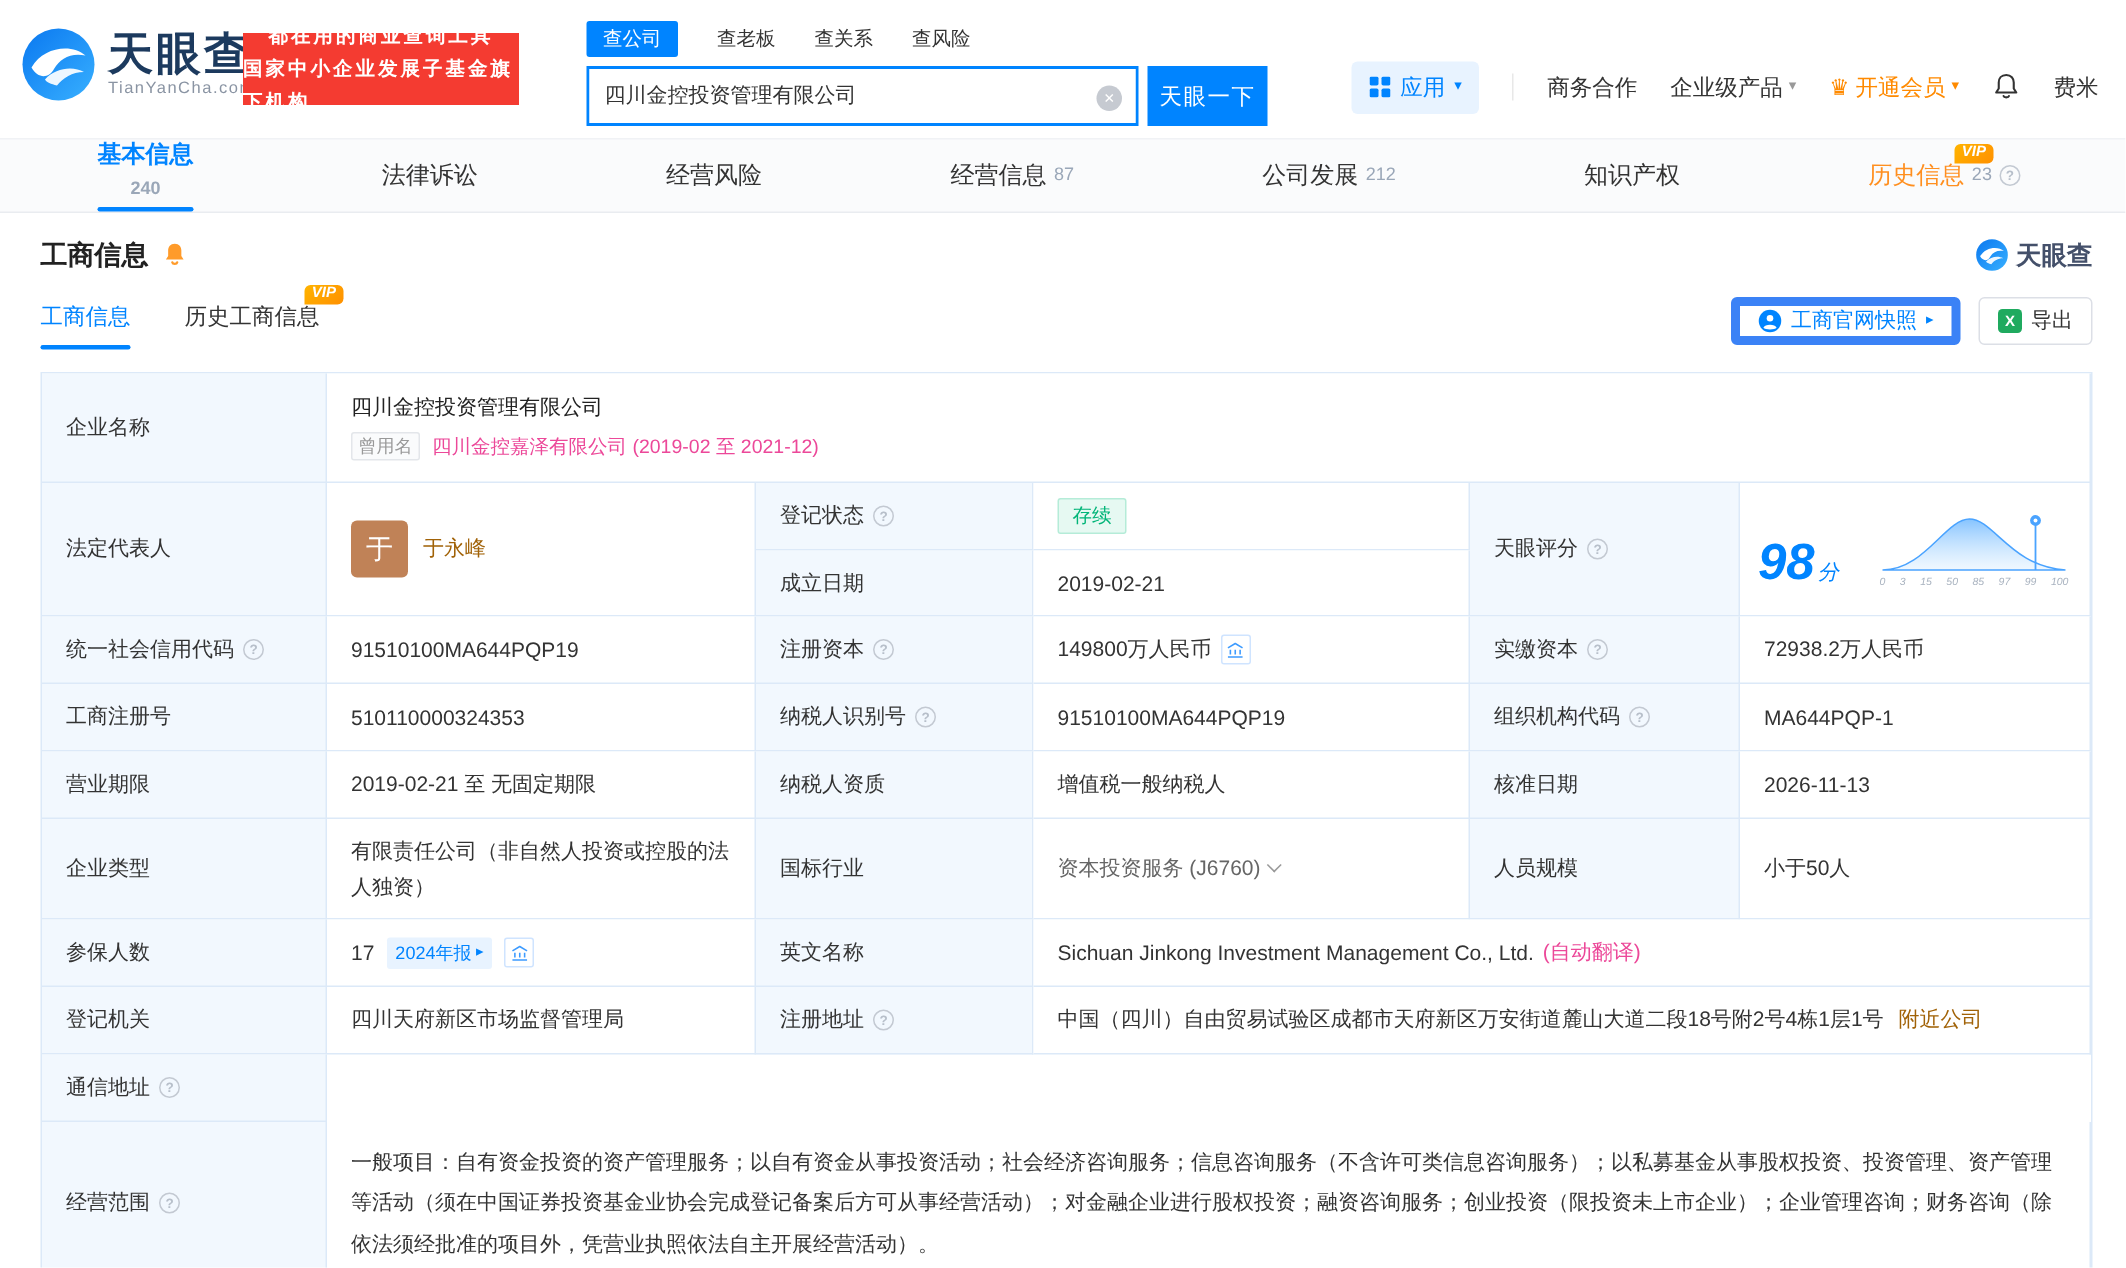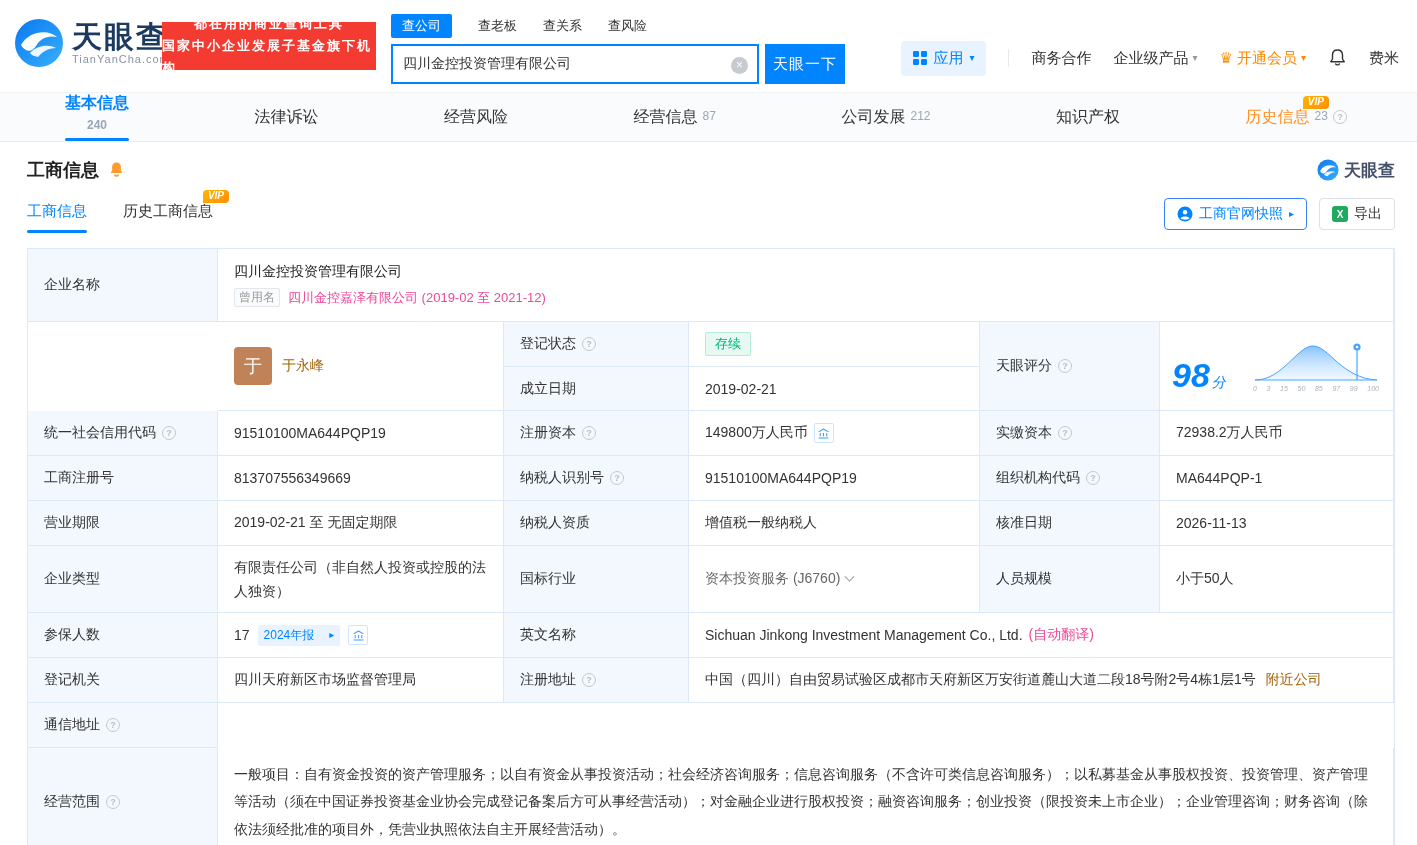--- a/index.html
+++ b/index.html
@@ -5,21 +5,21 @@
   * { margin:0; padding:0; box-sizing:border-box; }
   html,body { width:1417px; height:845px; overflow:hidden; background:#fff;
     font-family:"Liberation Sans","DejaVu Sans",sans-serif; color:#333; }
 
   
   .hdr { position:relative; height:92px; background:#fff; }
   .logo { position:absolute; left:14px; top:18px; display:flex; align-items:center; gap:8px; cursor:pointer; }
   .logo-txt { display:flex; flex-direction:column; }
   .logo-name { font-size:30px; font-weight:bold; color:#1c3a5e; letter-spacing:2px; line-height:32px; }
   .logo-dom { font-size:11px; color:#8a94a3; letter-spacing:1px; }
-  .banner { position:absolute; left:162px; top:22px; width:214px; height:48px; background:#f43b31; color:#fff;
+  .banner { position:absolute; left:162px; top:22px; width:184px; height:48px; background:#f43b31; color:#fff;
     font-weight:bold; font-size:13px; display:flex; flex-direction:column; justify-content:center; align-items:center;
     line-height:22px; letter-spacing:2px; }
   .search { position:absolute; left:391px; top:14px; }
   .s-tabs { display:flex; align-items:center; gap:26px; font-size:13px; height:24px; }
   .s-tab { color:#333; cursor:pointer; }
   .s-tab.active { background:#0084ff; color:#fff; padding:3px 11px; border-radius:2px; }
   .s-row { display:flex; margin-top:6px; }
   .s-box { position:relative; width:368px; height:40px; border:2px solid #0084ff; background:#fff; }
   .s-box input { width:100%; height:100%; border:none; outline:none; font-size:14px; padding:0 34px 0 10px;
     color:#333; font-family:inherit; }
@@ -61,21 +61,21 @@
   
   .subrow { margin:16px 22px 0 27px; display:flex; align-items:center; justify-content:space-between; }
   .subtabs { display:flex; gap:36px; font-size:15px; }
   .subtab { position:relative; padding-bottom:12px; cursor:pointer; color:#333; }
   .subtab.active { color:#0084ff; }
   .subtab.active::after { content:""; position:absolute; left:0; right:0; bottom:0; height:3px; background:#0084ff; border-radius:2px; }
   .subtab .vip-badge { position:absolute; top:-12px; right:-16px; }
   .sub-btns { display:flex; gap:12px; margin-bottom:6px; }
   .btn { height:32px; display:flex; align-items:center; gap:6px; padding:0 12px; border-radius:4px; font-size:14px;
     cursor:pointer; background:#fff; }
-  .btn.blue { border:1px solid #3b82f6; color:#0084ff; }
+  .btn.blue { border:6px solid #3b82f6; color:#0084ff; }
   .btn.gray { border:1px solid #dcdfe6; color:#333; }
   .xls { width:16px; height:16px; background:#1faa5f; border-radius:3px; color:#fff; font-size:10px; font-weight:bold;
     display:flex; align-items:center; justify-content:center; }
 
   
   .tbl { margin:12px 22px 0 27px; border:1px solid #dce9f8; display:grid;
     grid-template-columns:190px 286px 185px 291px 180px auto;
     grid-template-rows:73px 45px 44px 45px 45px 45px 67px 45px 45px 45px auto;
     font-size:14px; }
   .c { border-right:1px solid #dce9f8; border-bottom:1px solid #dce9f8; padding:10px 16px;
@@ -92,21 +92,21 @@
     display:flex; align-items:center; justify-content:center; cursor:pointer; flex:0 0 auto; }
   .badge-green { color:#00b578; background:#e6f9f2; border:1px solid #b5ecd8; font-size:13px; padding:2px 9px;
     border-radius:2px; }
   .score-wrap { display:flex; align-items:flex-end; justify-content:space-between; width:100%;font-style:italic; }
   .score-num { font-size:34px; font-weight:bold; color:#0084ff; line-height:1; }
   .score-unit { font-size:14px; color:#0084ff; margin-left:2px; }
   .chart { position:relative; width:130px; height:52px; }
   .axis { position:absolute; left:2px; right:2px; bottom:0; display:flex; justify-content:space-between;
     font-size:7px; color:#a8b2bf; }
   .mini-badge { background:#e8f3ff; color:#0084ff; font-size:12px; padding:2px 6px; border-radius:2px;
-    display:inline-flex; align-items:center; gap:15px; cursor:pointer; }
+    display:inline-flex; align-items:center; gap:3px; cursor:pointer; }
   .ico-box { display:inline-flex; align-items:center; justify-content:center; width:20px; height:20px;
     border:1px solid #cfe4ff; border-radius:2px; cursor:pointer; flex:0 0 auto; }
   .chev { width:7px; height:7px; border-right:1.5px solid #999; border-bottom:1.5px solid #999;
     transform:rotate(45deg) translate(-2px,-2px); display:inline-block; cursor:pointer; }
   .scope { display:block; line-height:1.95; padding:13px 16px; }
   .wrapv { flex-wrap:wrap; row-gap:2px; }
 </style>
 </head>
 <body>
 
@@ -259,20 +259,23 @@
     <span>企业名称</span>
   </div>
   <div class="c" style="grid-area:1/2/2/7; flex-direction:column; align-items:flex-start; justify-content:center; gap:7px">
     <span class="name-main">四川金控投资管理有限公司</span>
     <span class="former">
       <span class="former-tag">曾用名</span>
       <span class="gray">四川金控嘉泽有限公司 (2019-02 至 2021-12)</span>
     </span>
   </div>
 
+  <div class="c lab" style="grid-area:2/1/4/2">
+    <span>法定代表人</span>
+  </div>
   <div class="c" style="grid-area:2/2/4/3; gap:10px">
     <span class="avatar">于</span>
     <span class="link">于永峰</span>
   </div>
   <div class="c lab" style="grid-area:2/3/3/4">
     <span>登记状态</span>
     <span class="q-ico">?</span>
   </div>
   <div class="c lab" style="grid-area:3/3/4/4">
     <span>成立日期</span>
@@ -345,21 +348,21 @@
     <span class="q-ico">?</span>
   </div>
   <div class="c" style="grid-area:4/6/5/7">
     <span>72938.2万人民币</span>
   </div>
 
   <div class="c lab" style="grid-area:5/1/6/2">
     <span>工商注册号</span>
   </div>
   <div class="c" style="grid-area:5/2/6/3">
-    <span>813707556349669</span>
+    <span>510110000324353</span>
   </div>
   <div class="c lab" style="grid-area:5/3/6/4">
     <span>纳税人识别号</span>
     <span class="q-ico">?</span>
   </div>
   <div class="c" style="grid-area:5/4/6/5">
     <span>91510100MA644PQP19</span>
   </div>
   <div class="c lab" style="grid-area:5/5/6/6">
     <span>组织机构代码</span>

